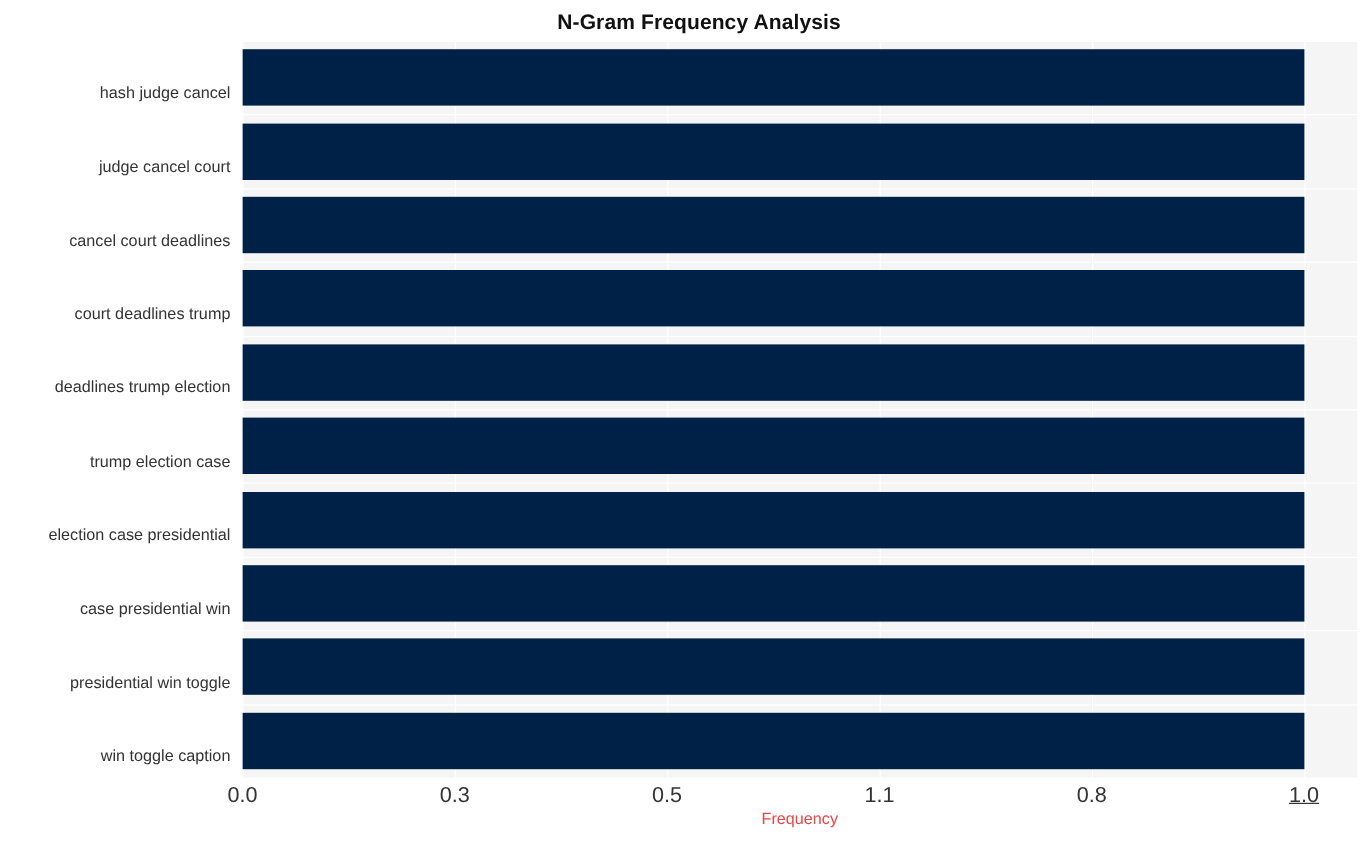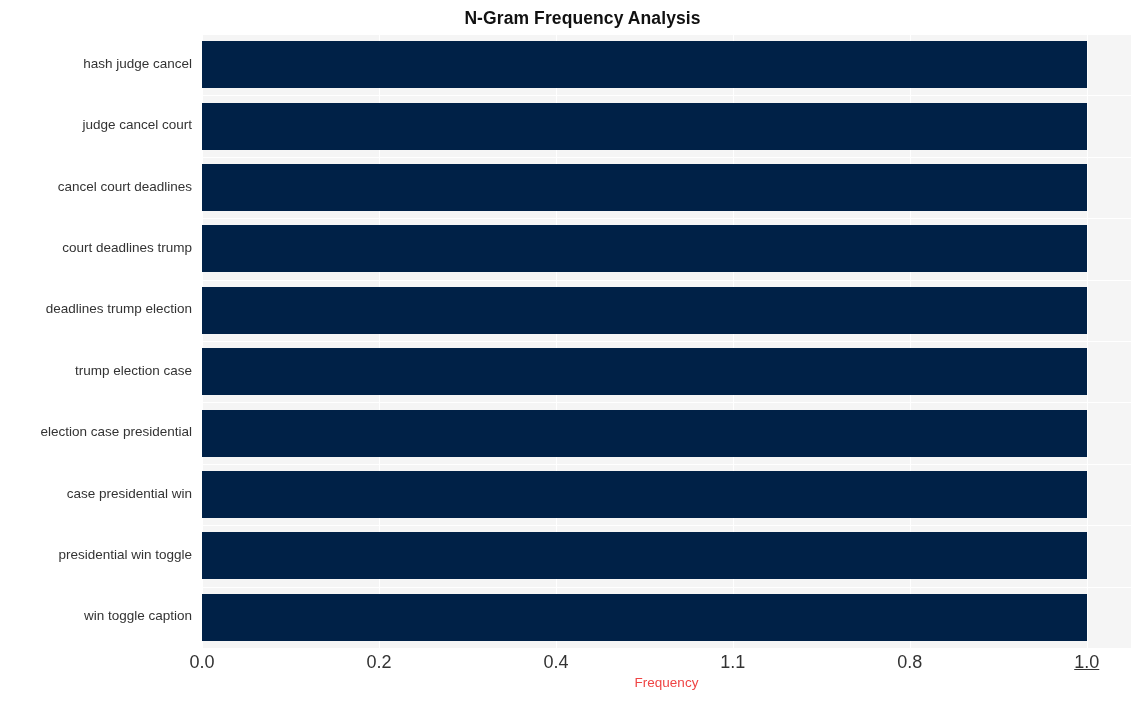--- a/index.html
+++ b/index.html
@@ -77,21 +77,21 @@
     right: 0;
     width: 200px;
     text-align: right;
     font-size: 13.5px;
     color: #333333;
     white-space: nowrap;
   }
   #ytick-layer {
     position: absolute;
     left: 0;
-    top: 34px;
+    top: 48px;
     width: 192px;
     height: 614px;
   }
 
   
   #xtick-layer {
     position: absolute;
     left: 0;
     top: 652px;
     width: 1141px;
@@ -170,22 +170,22 @@
       <div class="ytick" style="top: 267px;">deadlines trump election</div>
       <div class="ytick" style="top: 329px;">trump election case</div>
       <div class="ytick" style="top: 390px;">election case presidential</div>
       <div class="ytick" style="top: 452px;">case presidential win</div>
       <div class="ytick" style="top: 513px;">presidential win toggle</div>
       <div class="ytick" style="top: 574px;">win toggle caption</div>
     </div>
 
   <div id="xtick-layer">
       <div class="xtick" style="left: 202px;">0.0</div>
-      <div class="xtick" style="left: 378.952px;">0.2</div>
-      <div class="xtick" style="left: 555.905px;">0.4</div>
+      <div class="xtick" style="left: 378.952px;">0.3</div>
+      <div class="xtick" style="left: 555.905px;">0.5</div>
       <div class="xtick" style="left: 732.857px;">1.1</div>
       <div class="xtick" style="left: 909.81px;">0.8</div>
       <div class="xtick" style="left: 1086.76px; text-decoration: underline;">1.0</div>
     </div>
 
   <div id="xaxis-label">Frequency</div>
 
 </div>
 
 </body></html>

